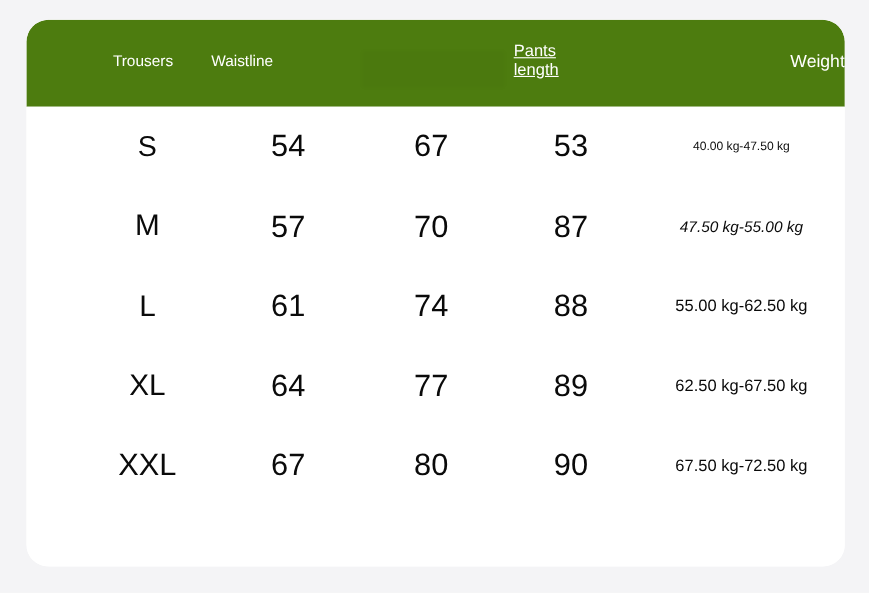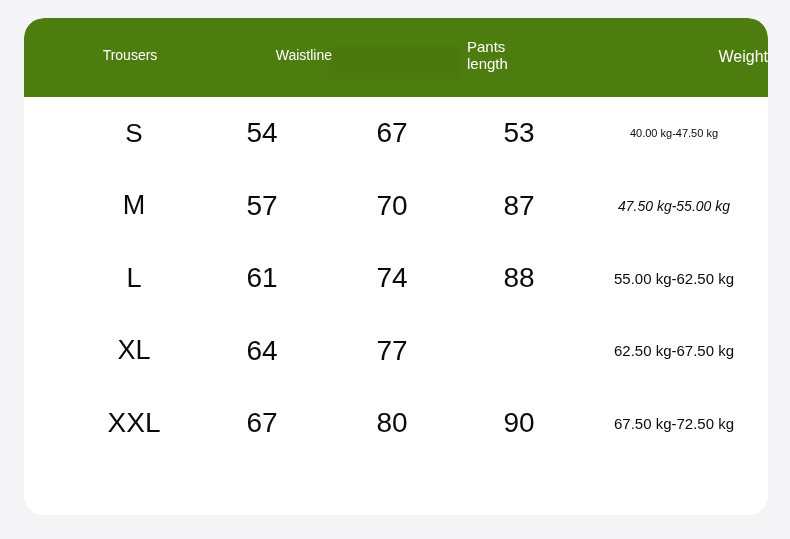--- a/index.html
+++ b/index.html
@@ -49,41 +49,42 @@
     left: 36px;
     top: 30px;
     width: 140px;
     text-align: center;
     font-size: 14px;
   }
   #hdr-waistline {
     left: 168px;
     top: 30px;
     width: 140px;
-    text-align: right;
+    text-align: left;
     font-size: 14px;
   }
   #hdr-blank {
     left: 305px;
     top: 28px;
     width: 130px;
     height: 34px;
     text-align: center;
     font-size: 14px;
     color: rgba(255,255,255,0.035);
     background: rgba(0,0,0,0.018);
     border-radius: 3px;
     filter: blur(1.6px);
   }
   #hdr-pants-length {
     left: 443px;
     top: 21px;
     width: 108px;
     text-align: left;
     font-size: 15px;
+    text-decoration: underline;
   }
   #hdr-weight {
     left: 560px;
     top: 30px;
     width: 184px;
     text-align: right;
     font-size: 16px;
   }
 
   
@@ -164,20 +165,21 @@
       <div class="cell col-waist">61</div>
       <div class="cell col-hip">74</div>
       <div class="cell col-pants">88</div>
       <div class="cell col-weight">55.00 kg-62.50 kg</div>
     </div>
 
     <div class="chart-row" data-row-index="3">
       <div class="cell col-size">XL</div>
       <div class="cell col-waist">64</div>
       <div class="cell col-hip">77</div>
+      <div class="cell col-pants">89</div>
       <div class="cell col-weight">62.50 kg-67.50 kg</div>
     </div>
 
     <div class="chart-row" data-row-index="4">
       <div class="cell col-size">XXL</div>
       <div class="cell col-waist">67</div>
       <div class="cell col-hip">80</div>
       <div class="cell col-pants">90</div>
       <div class="cell col-weight">67.50 kg-72.50 kg</div>
     </div>

